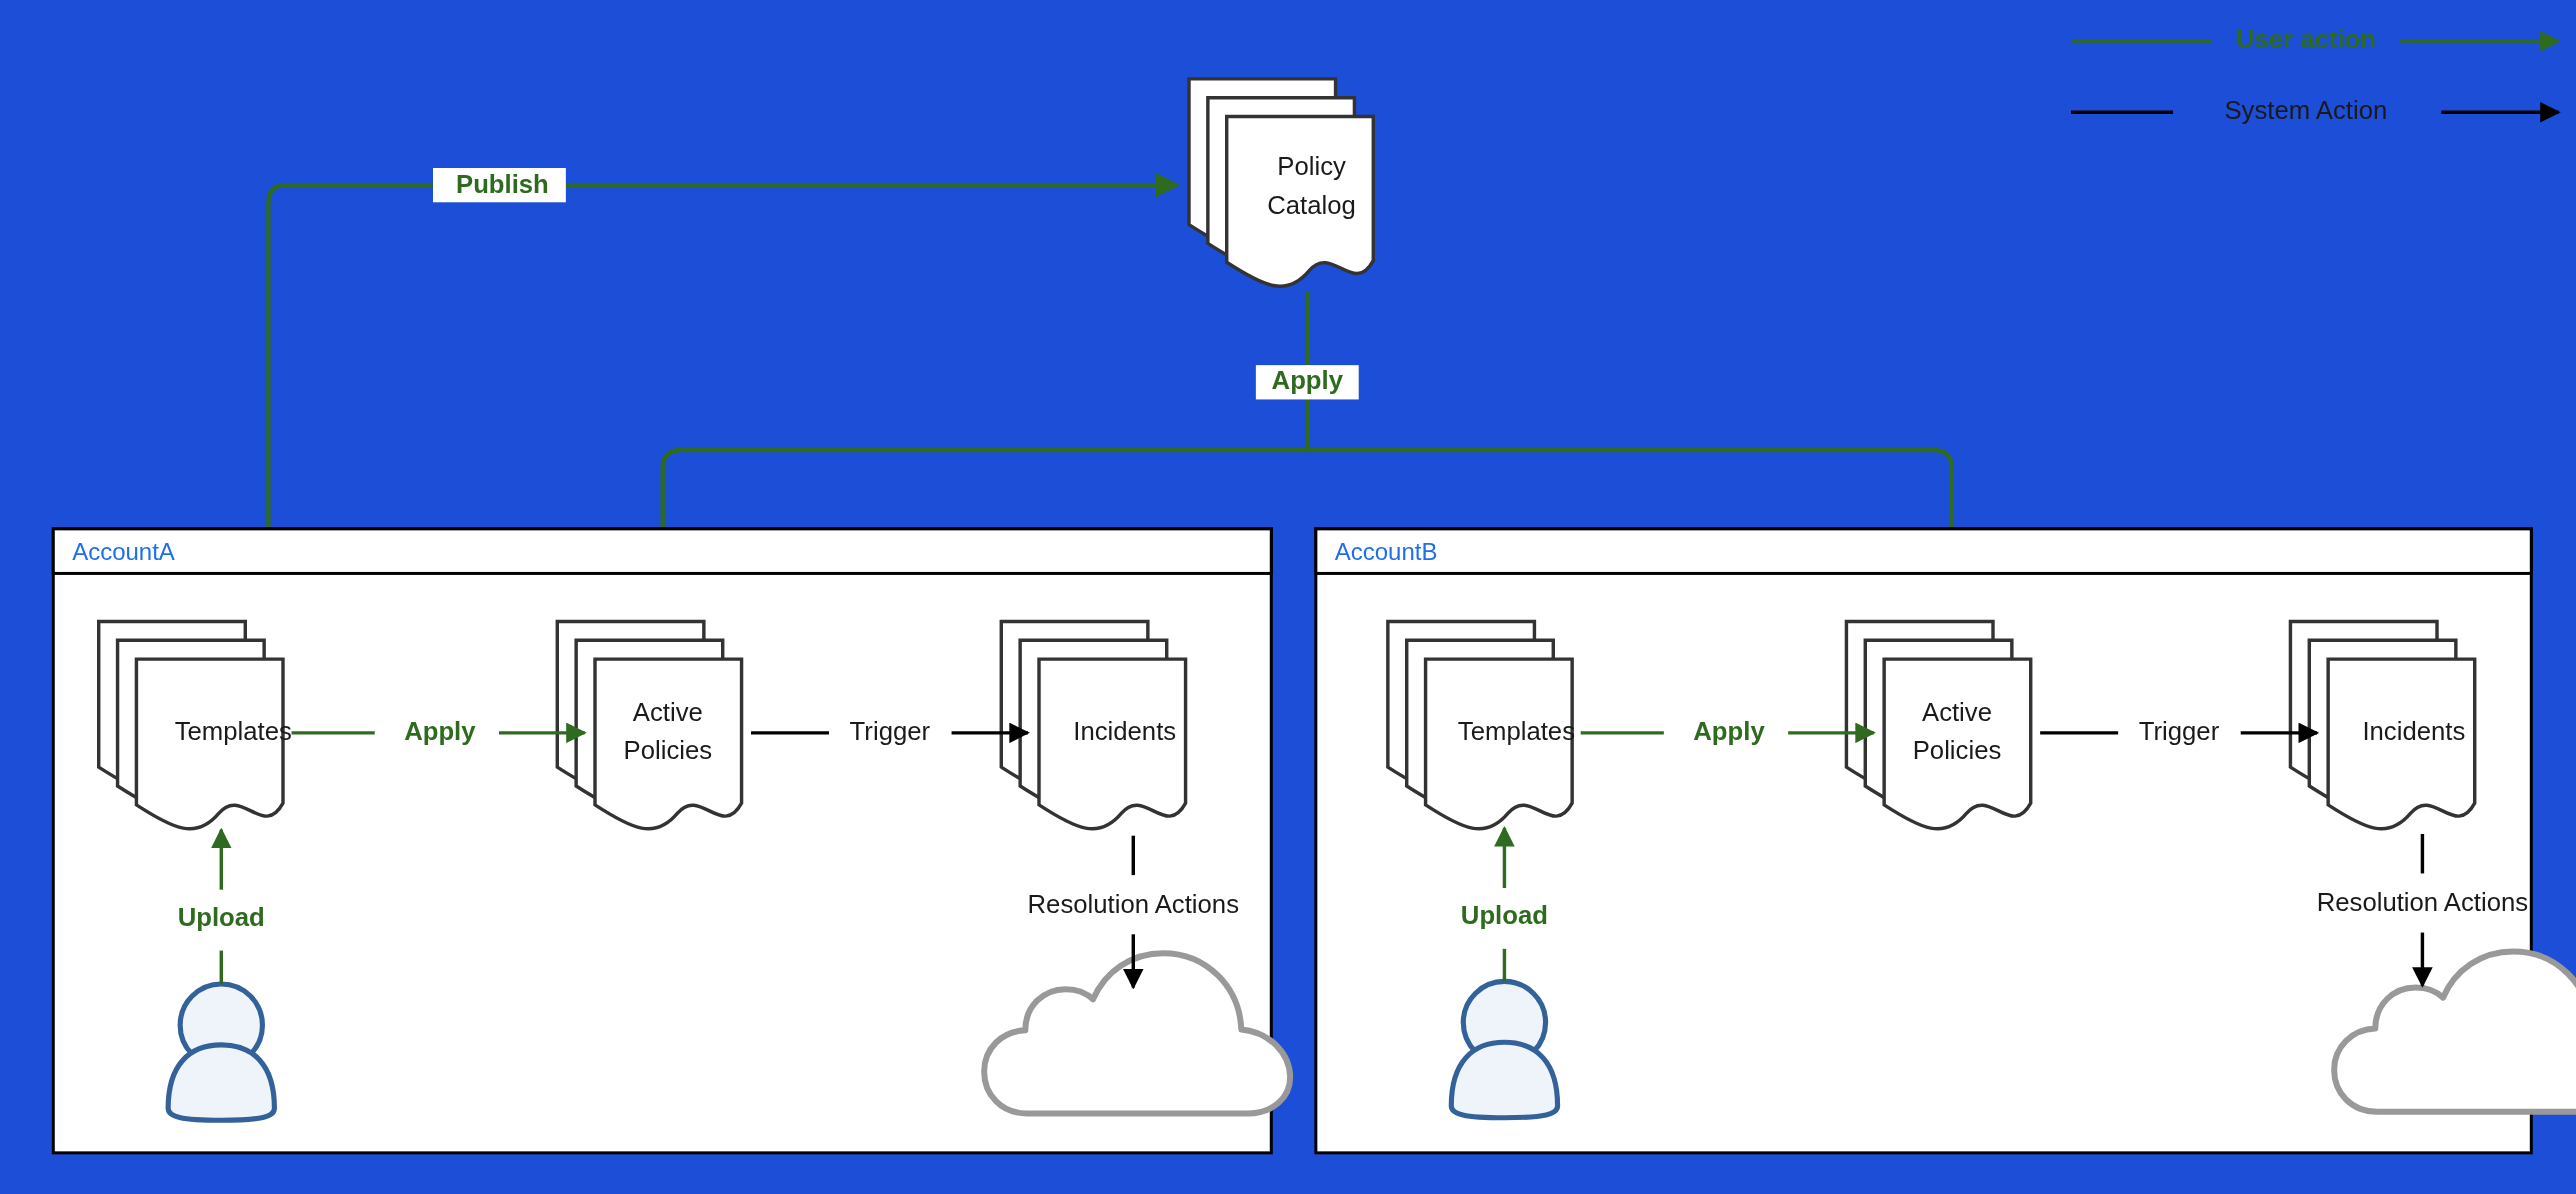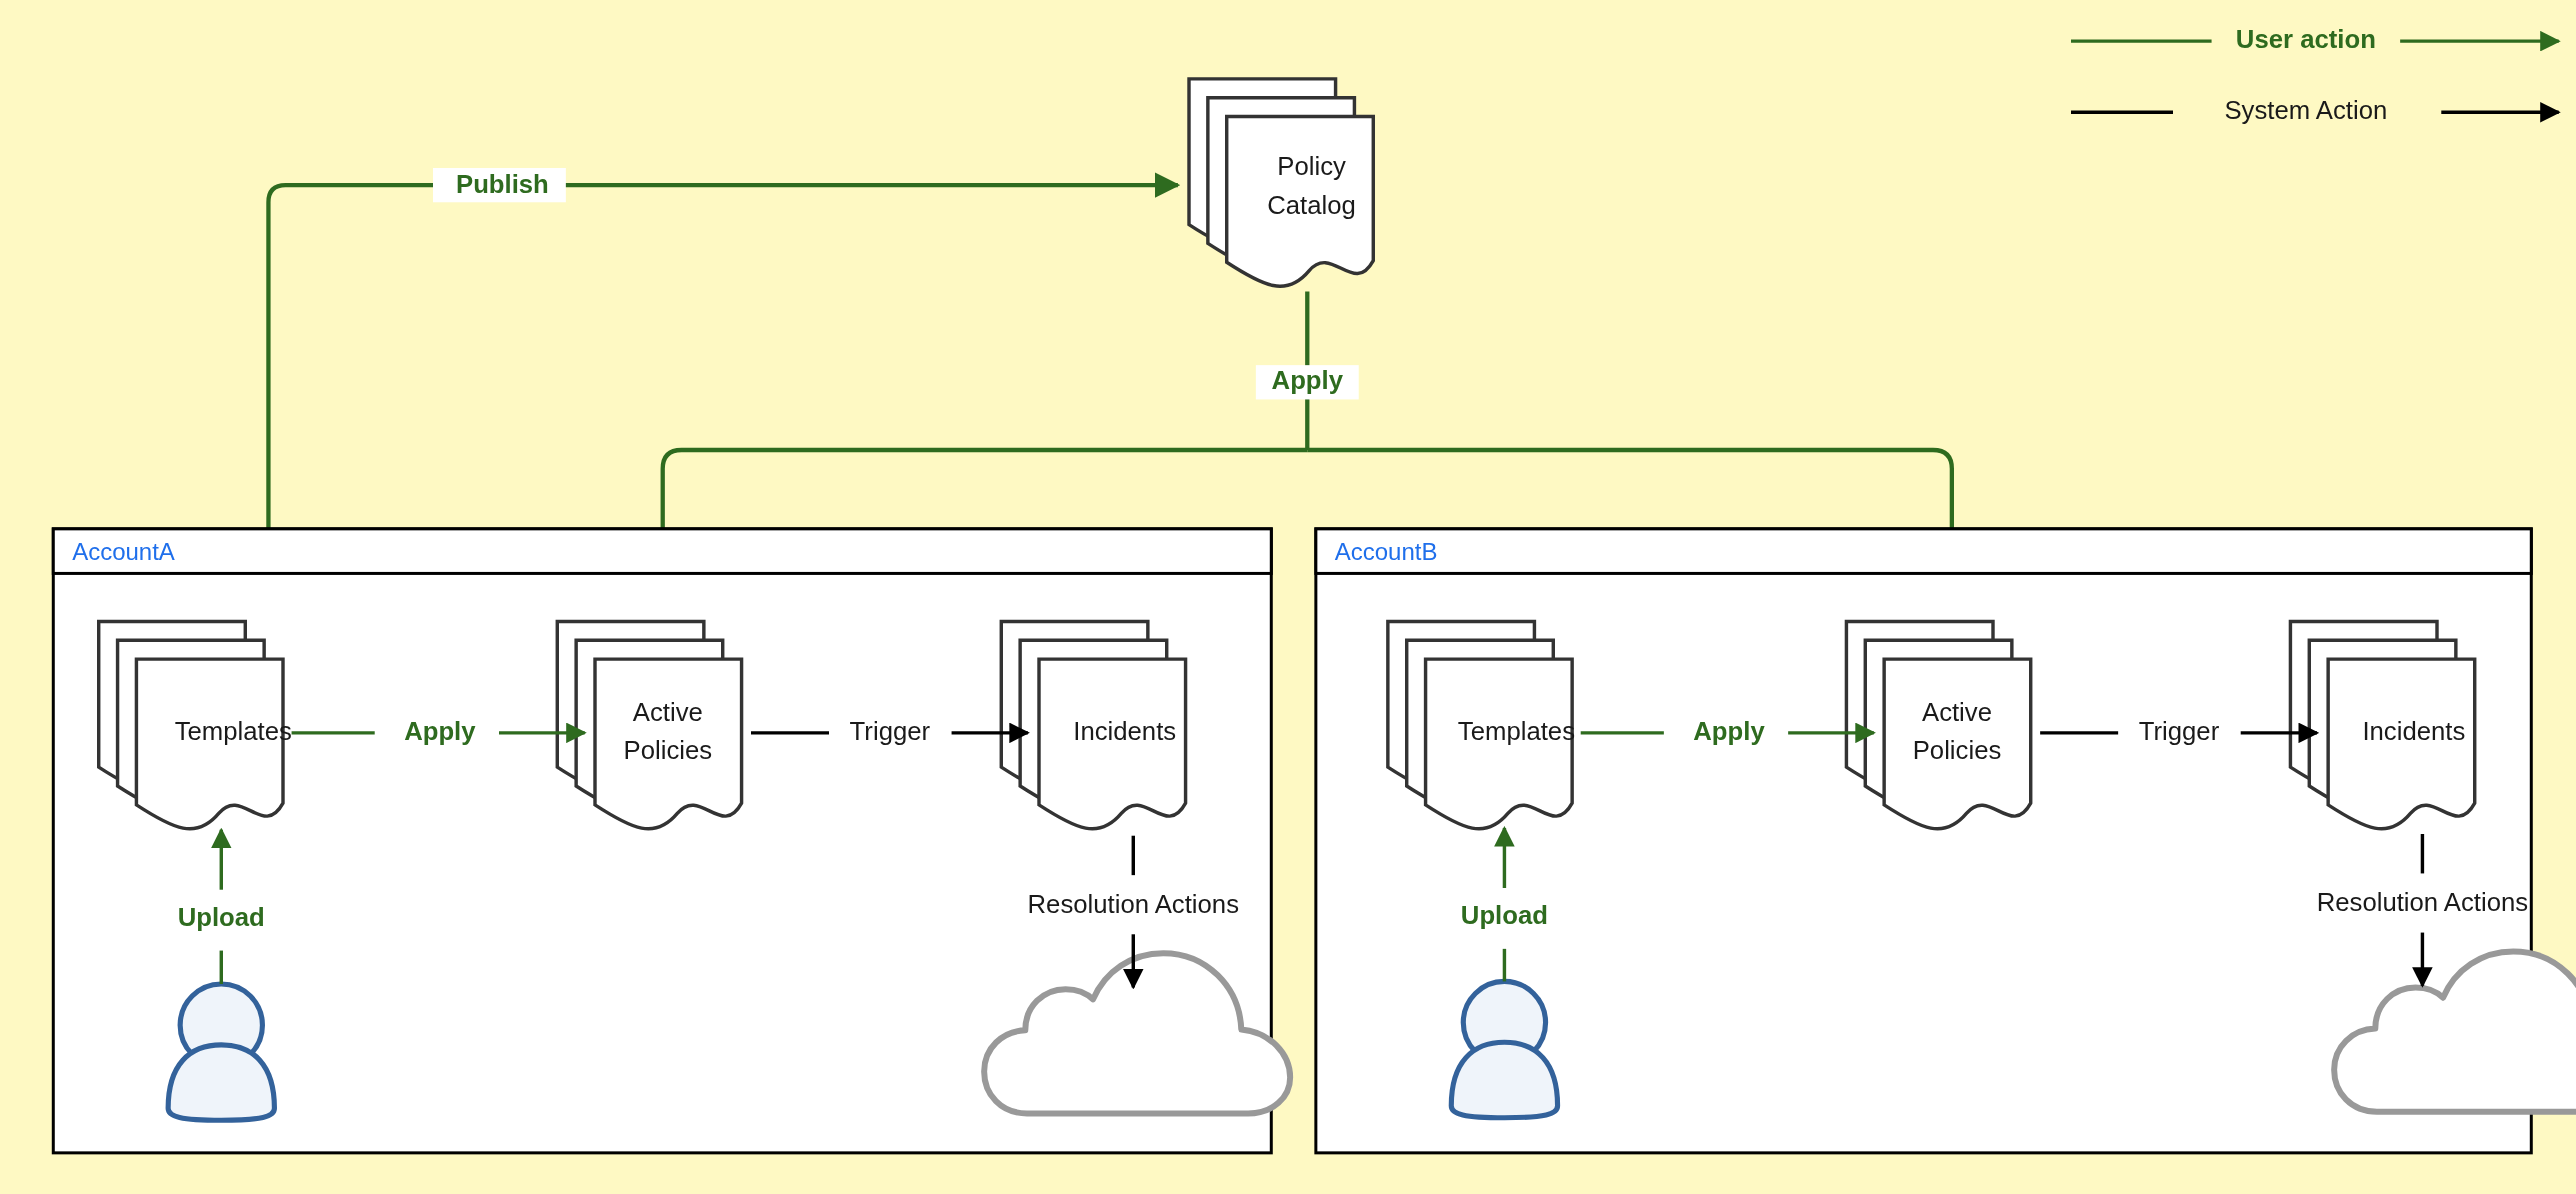--- a/index.html
+++ b/index.html
@@ -10,21 +10,21 @@
   body {
     width: 2576px;
     height: 1194px;
     font-family: "Liberation Sans", sans-serif;
     overflow: hidden;
   }
   #canvas-root {
     position: relative;
     width: 2576px;
     height: 1194px;
-    background: #fef9c3;
+    background: #1d4ed8;
   }
   svg.diagram {
     position: absolute;
     top: 0;
     left: 0;
     width: 2576px;
     height: 1194px;
     display: block;
   }
   text { dominant-baseline: middle; }

